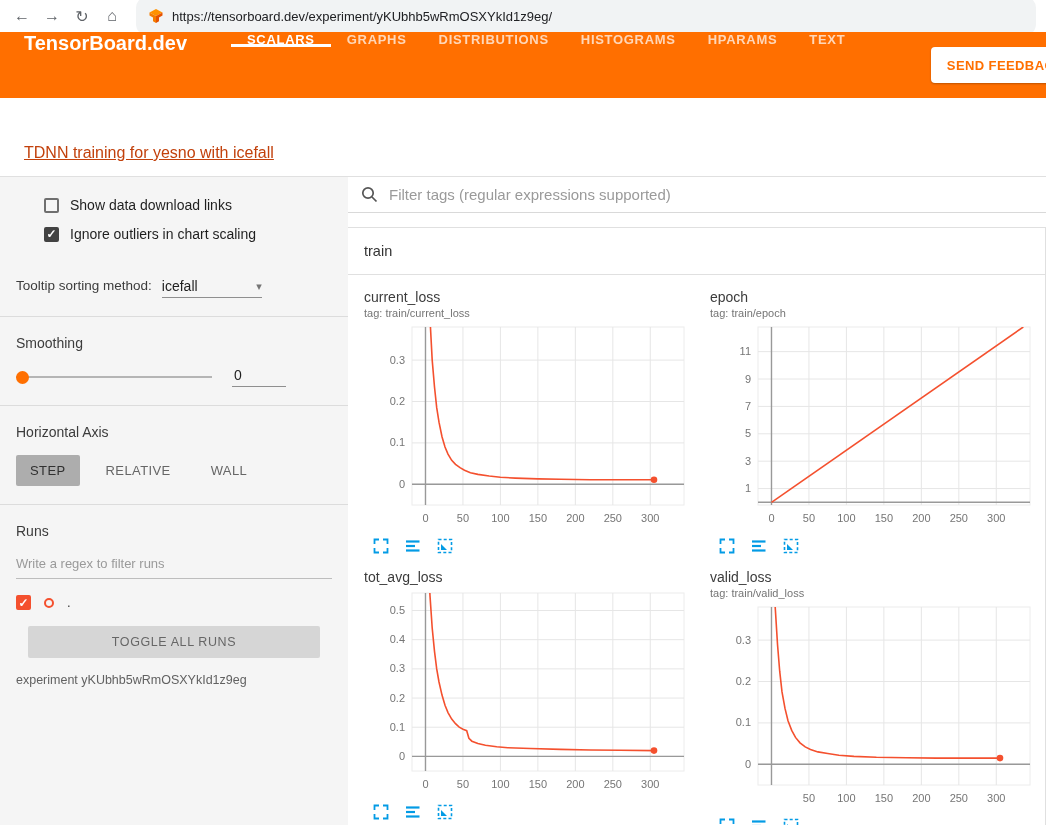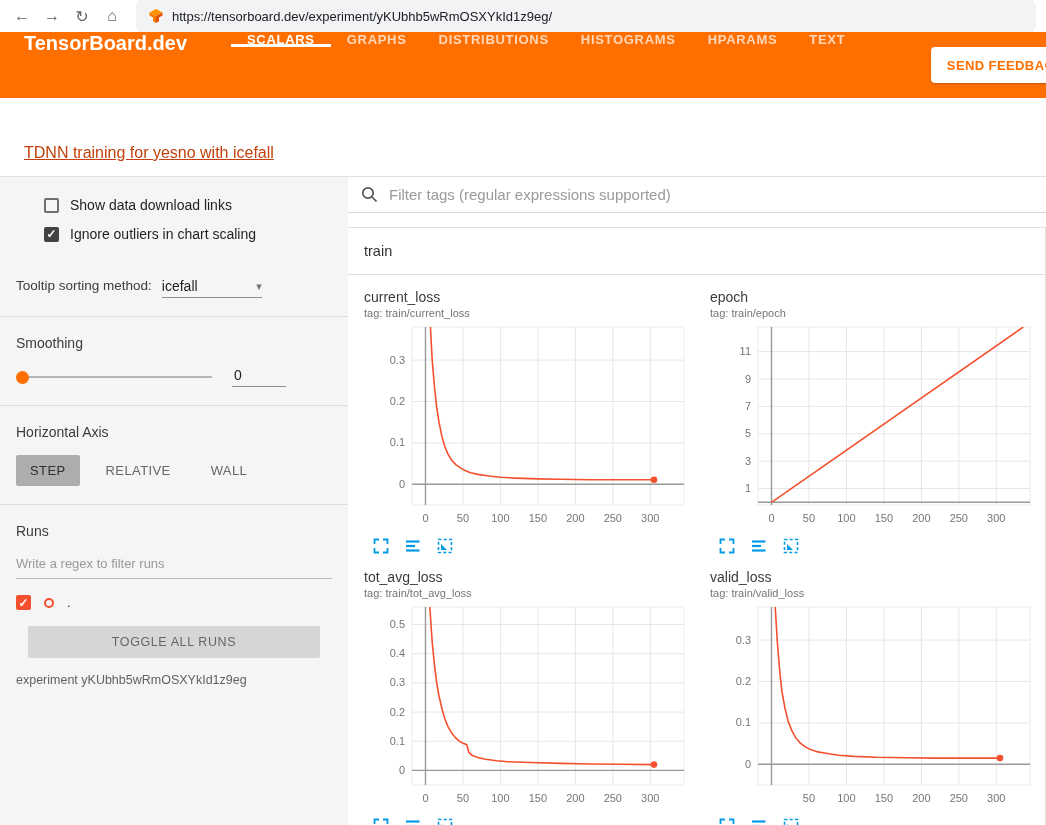--- a/index.html
+++ b/index.html
@@ -301,21 +301,20 @@
                 </svg>
               <svg width="18" height="18" viewBox="0 0 18 18">
                   <rect x="2.5" y="2.5" width="13" height="13" fill="none" stroke="#039be5" stroke-width="1.6" stroke-dasharray="3 2.2"></rect>
                   <polygon points="5,13 11,13 5,7" fill="#039be5"></polygon>
                 </svg>
             </div>
           </article>
 
           <article class="chart">
             <h3>tot_avg_loss</h3>
-            <div class="tag">tag: train/tot_avg_loss</div>
             <div class="plot"><svg width="330" height="210">
                   <defs>
                     <clipPath id="cp2">
                       <rect x="48" y="6" width="272" height="178"></rect>
                     </clipPath>
                   </defs>
                   <rect x="48" y="6" width="272" height="178" fill="none" stroke="#ececec"></rect>
                   <line x1="61.48760330578513" x2="61.48760330578513" y1="6" y2="184" stroke="#e6e6e6"></line>
                   <text x="61.48760330578513" y="201" text-anchor="middle" class="tick">0</text>
                   <line x1="98.95316804407713" x2="98.95316804407713" y1="6" y2="184" stroke="#e6e6e6"></line>

